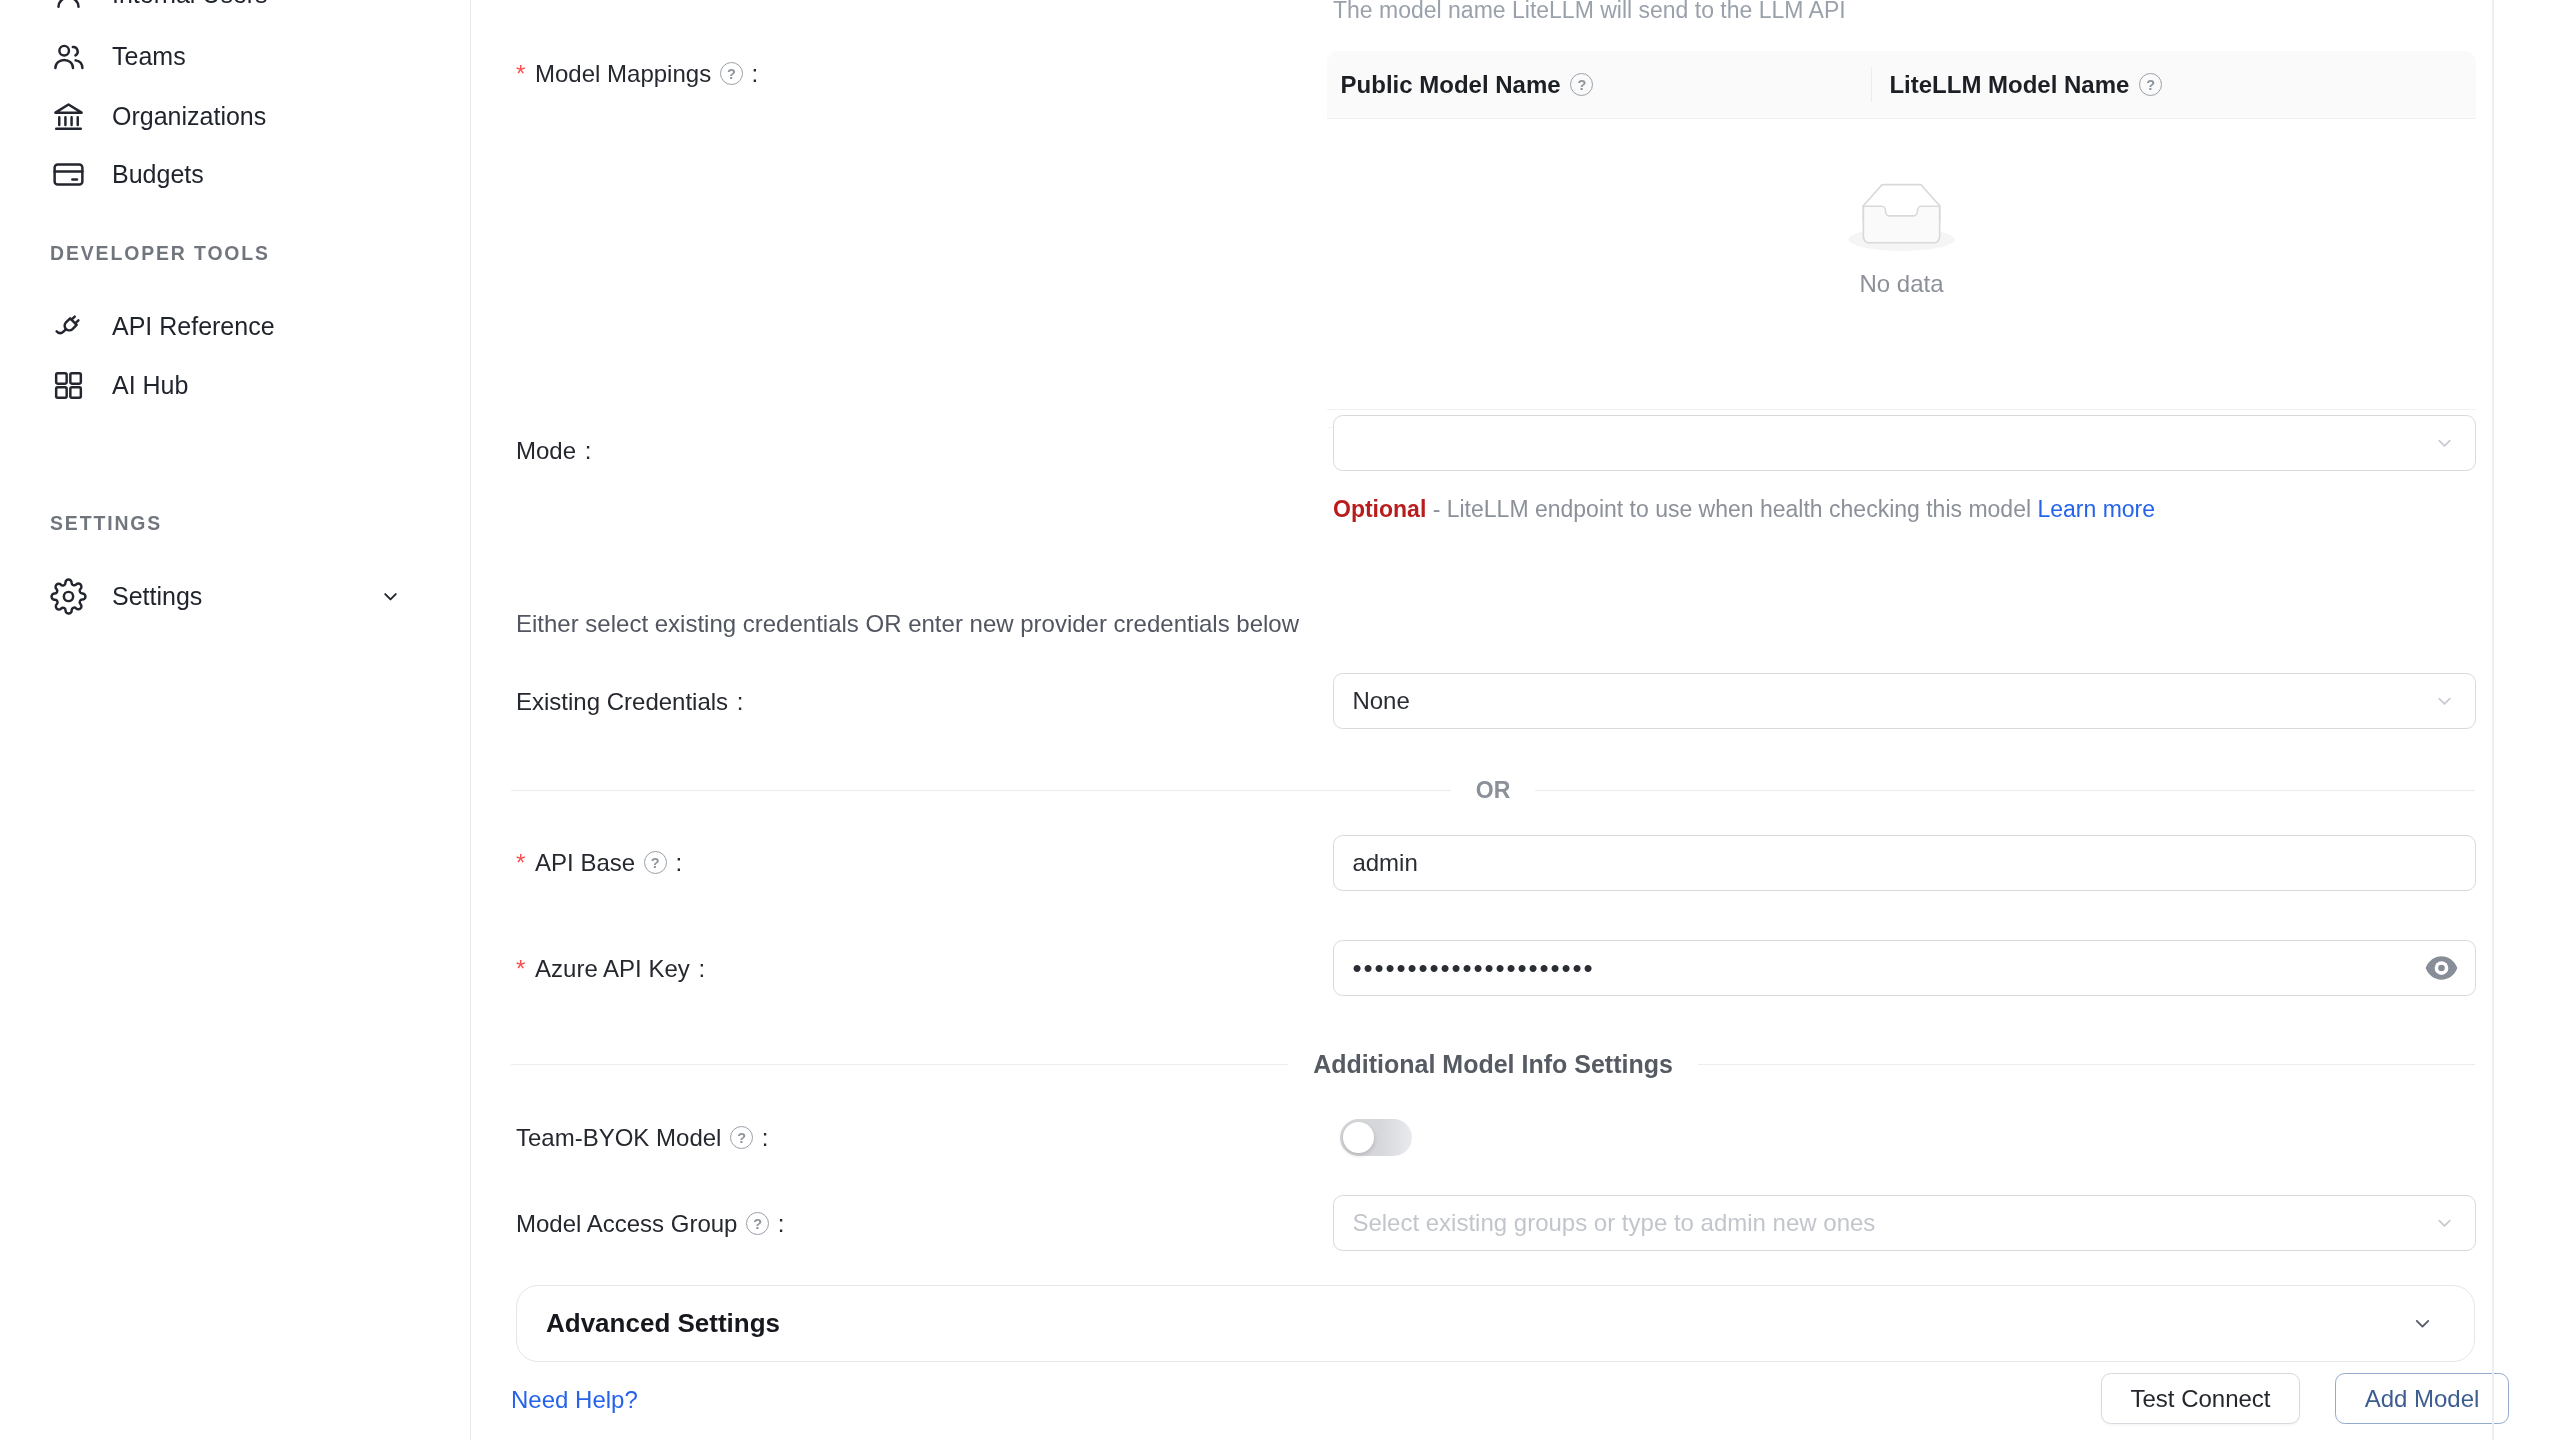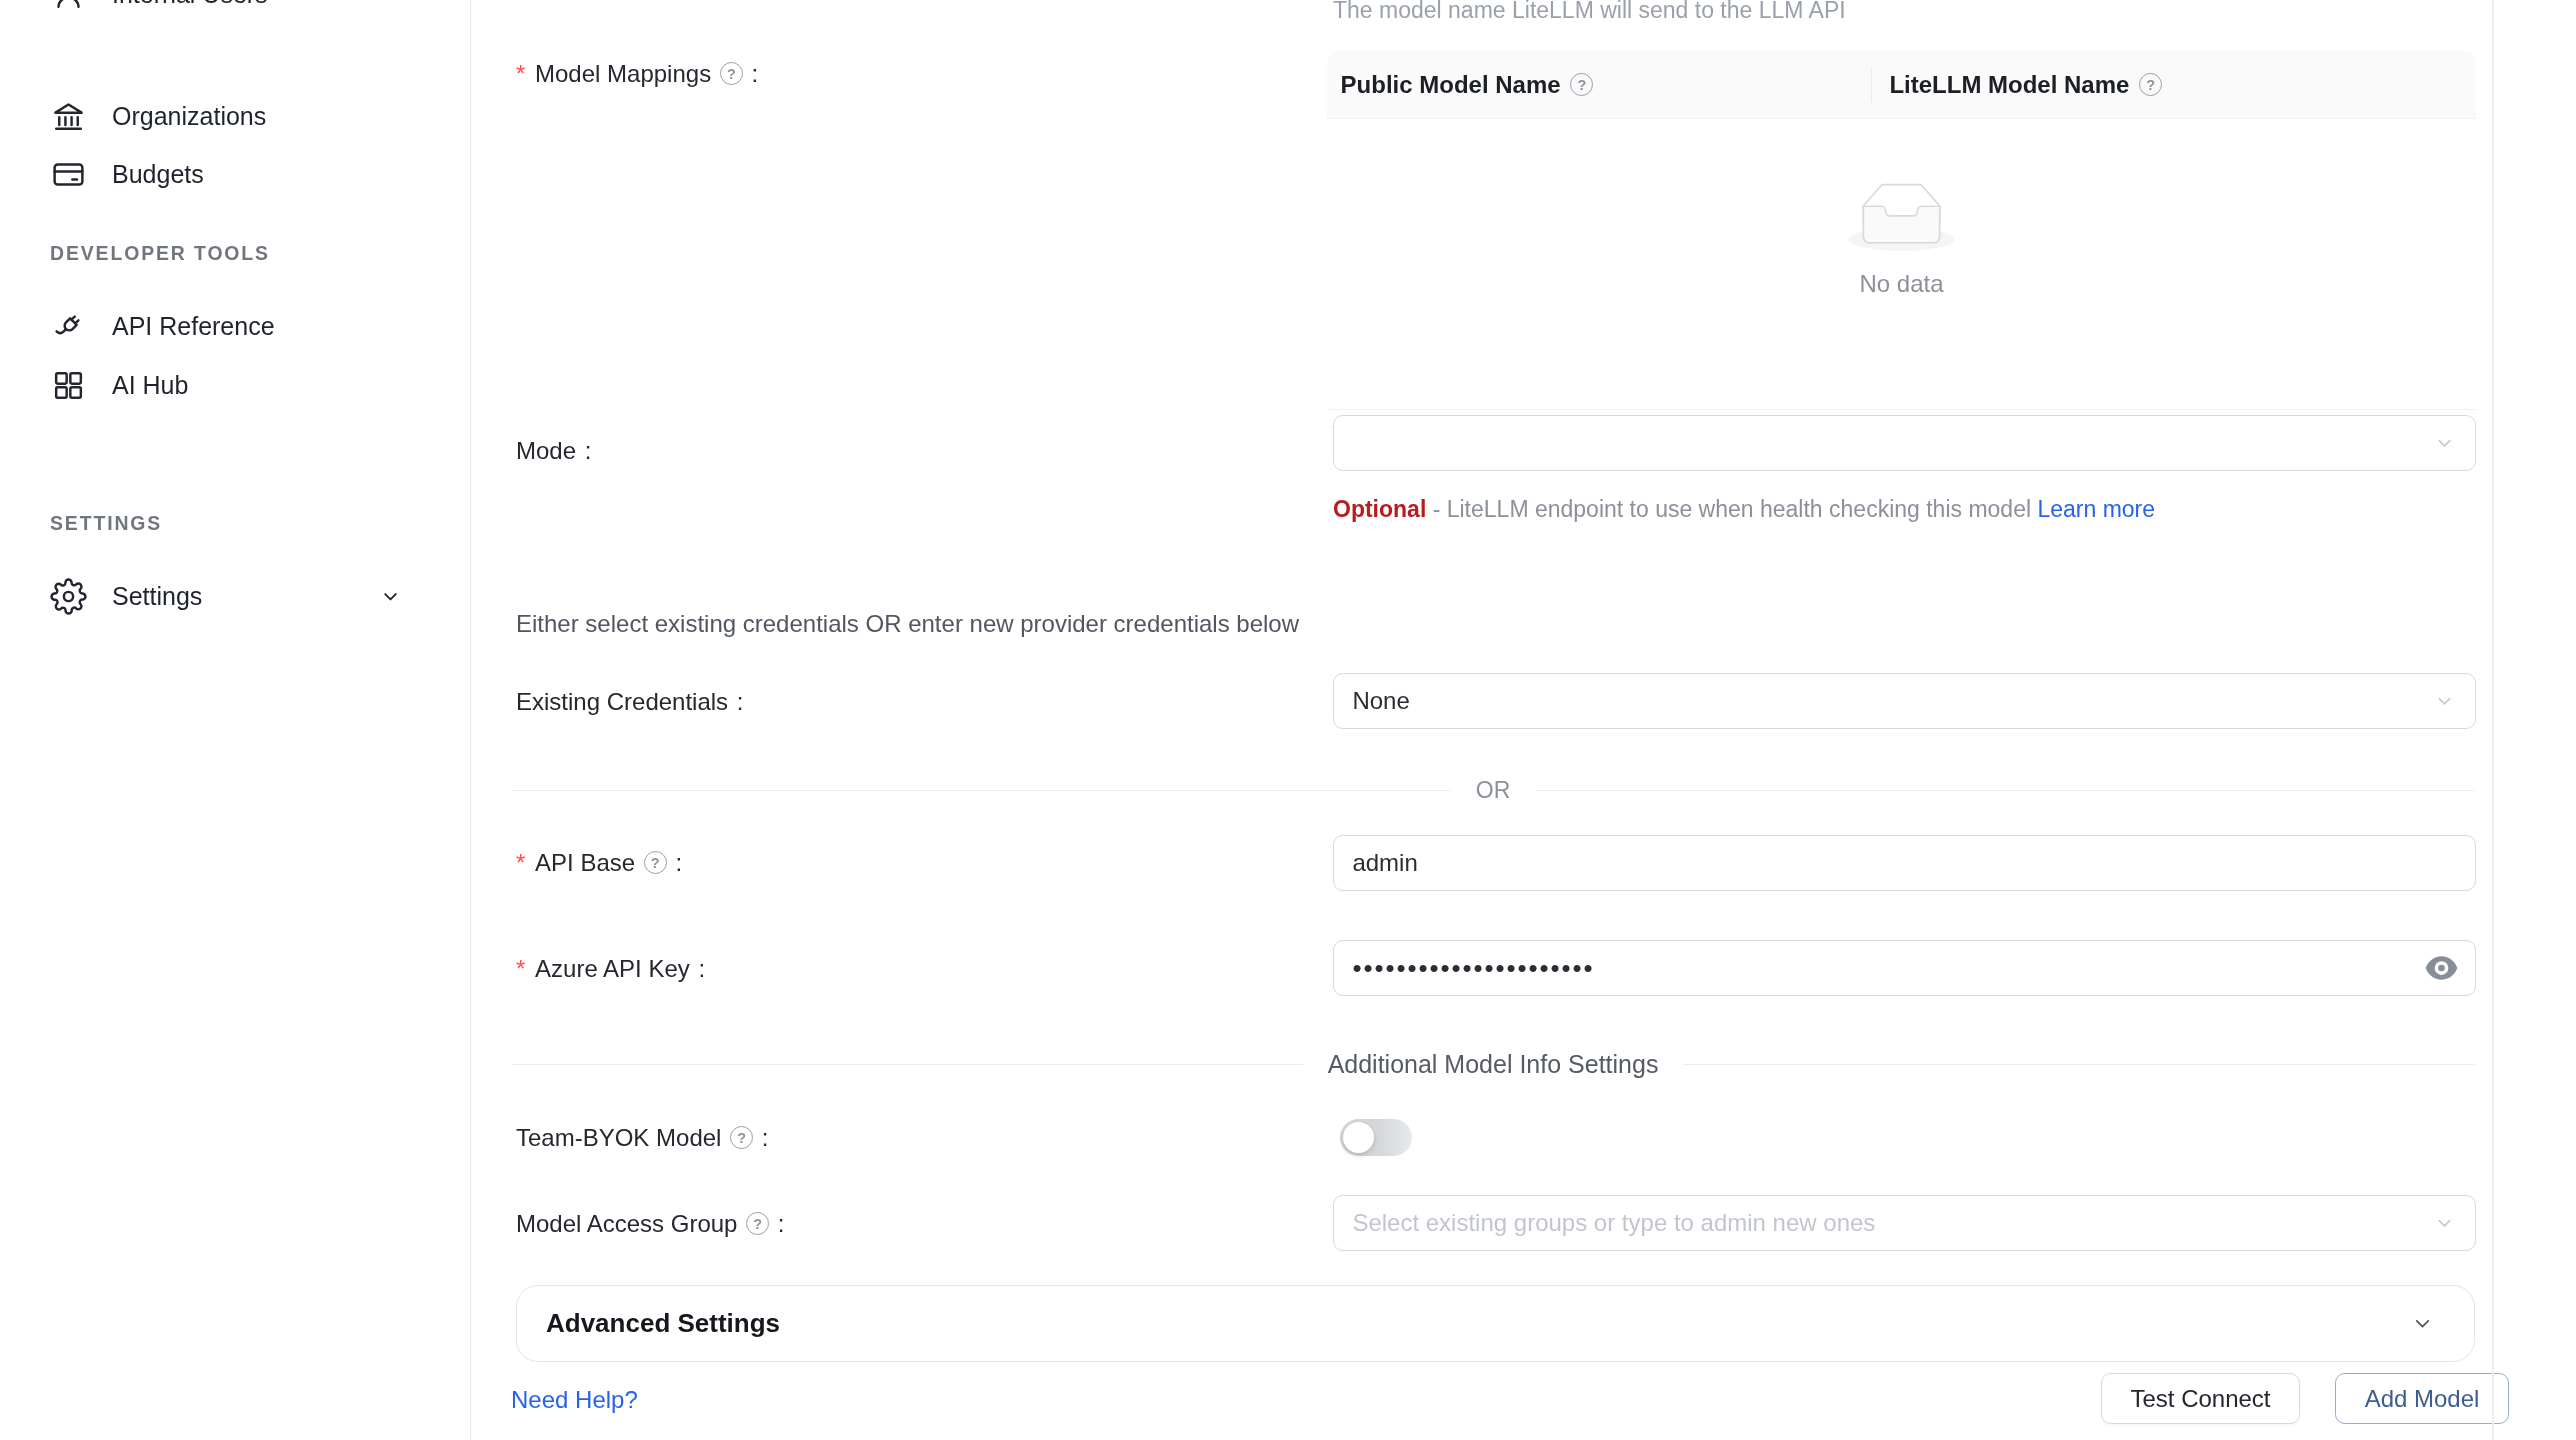--- a/index.html
+++ b/index.html
@@ -34,21 +34,21 @@
   
   .mm-table{position:absolute;left:1327px;top:51px;width:1149px;}
   .mm-head{display:flex;align-items:center;height:68px;background:#fafafa;border-radius:11.6px 11.6px 0 0;border-bottom:1.5px solid #f0f0f0;box-sizing:border-box;}
   .mm-th{display:flex;align-items:center;gap:9.7px;font-size:24px;font-weight:700;color:#1c1f24;}
   .mm-th.first{width:544px;padding-left:13.6px;box-sizing:border-box;}
   .mm-th.second{padding-left:17.4px;border-left:1.5px solid #ececef;height:35px;}
   .mm-body{height:291px;border-bottom:1.5px solid #f0f0f0;display:flex;flex-direction:column;align-items:center;box-sizing:border-box;}
   .mm-foot{height:16.5px;border-bottom:1px solid #f4f4f7;}
   .nodata-text{margin-top:19.4px;font-size:24px;color:#8c9199;}
   
-  .divider{position:absolute;left:511px;width:1964px;height:29px;display:flex;align-items:center;gap:25px;}
+  .divider{position:absolute;left:511px;width:1964px;height:29px;display:flex;align-items:center;gap:25px;font-weight:bold;}
   .divider .line{flex:1;border-top:1.5px solid #ececef;height:0;}
   .divider .div-text{font-size:23px;color:#8b9099;white-space:nowrap;}
   .divider .div-text.strong{font-size:25px;color:#555a63;}
   .helper{line-height:38px;font-size:23px;color:#8b9099;width:920px;}
   .helper b{color:#b91c1c;font-weight:700;}
   .link{color:#2563eb;text-decoration:none;cursor:pointer;}
   .note{font-size:24px;color:#515660;}
   
   .toggle{position:absolute;left:1340px;width:72px;height:37px;border-radius:18.4px;
     background:linear-gradient(90deg,#d6d7db 0%,#d6d7db 55%,#e9eaed 100%);cursor:pointer;}
@@ -77,20 +77,31 @@
     <div class="nav-item" style="top:-35px">
       <span class="nav-icon">
         <svg viewBox="0 0 24 24">
             <circle cx="12" cy="7.3" r="3.2"></circle>
             <path d="M5.5 20c0-3.6 2.9-5.9 6.5-5.9s6.5 2.3 6.5 5.9"></path>
           </svg>
       </span>
       <span class="nav-label">Internal Users</span>
     </div>
 
+    <div class="nav-item" style="top:27px">
+      <span class="nav-icon">
+        <svg viewBox="0 0 24 24">
+            <circle cx="9.2" cy="8.2" r="3.1"></circle>
+            <path d="M3.5 19.5c0-3.2 2.6-5.3 5.7-5.3s5.7 2.1 5.7 5.3"></path>
+            <path d="M14.8 5.9a2.9 2.9 0 011.7 5.4"></path>
+            <path d="M16.6 14.5c2.5.4 4.4 2.2 4.4 5"></path>
+          </svg>
+      </span>
+      <span class="nav-label">Teams</span>
+    </div>
 
     <div class="nav-item" style="top:87px">
       <span class="nav-icon">
         <svg viewBox="0 0 24 24">
             <path d="M3.5 9.5h17L12 4.2 3.5 9.5z"></path>
             <path d="M6 12.5v5M10 12.5v5M14 12.5v5M18 12.5v5"></path>
             <path d="M4 20h16"></path>
           </svg>
       </span>
       <span class="nav-label">Organizations</span>

